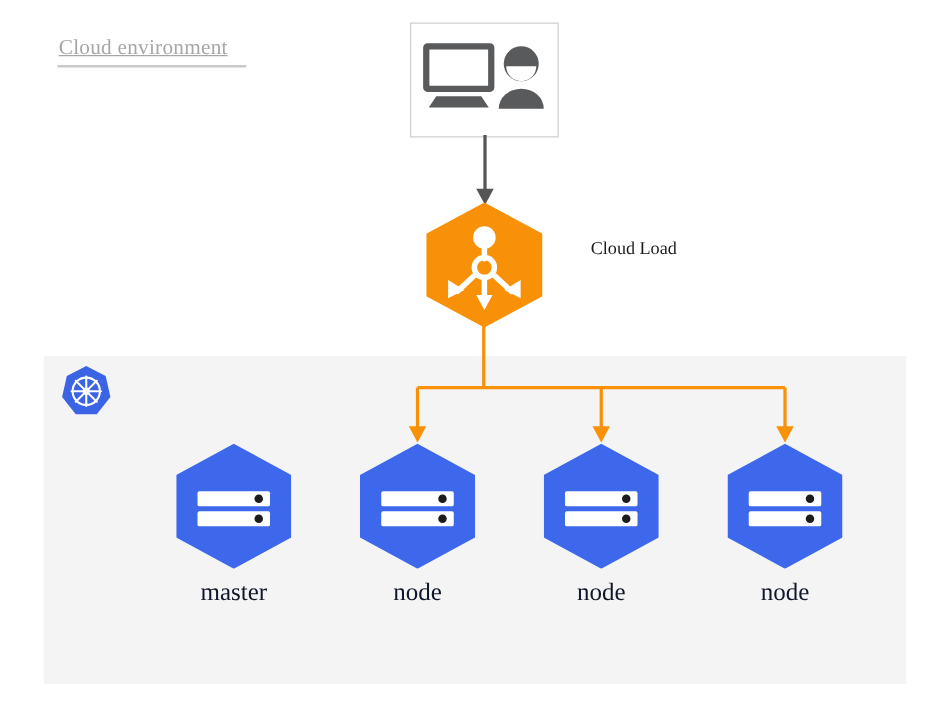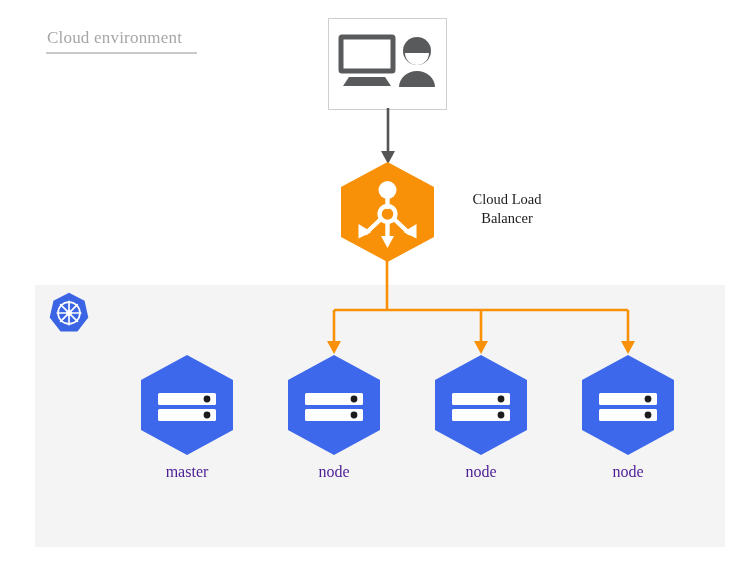--- a/index.html
+++ b/index.html
@@ -21,20 +21,21 @@
   
   #diagram-title {
     position: absolute;
     left: 47px;
     top: 28px;
     font-family: "Liberation Serif", serif;
     font-size: 17px;
     letter-spacing: 0.2px;
     color: #a6a6a6;
     white-space: nowrap;
+    text-decoration: underline;
   }
   #diagram-title .rule {
     position: absolute;
     left: -1px;
     top: 24px;
     width: 151px;
     height: 2px;
     background: #c9c9c9;
   }
 
@@ -117,22 +118,22 @@
     top: 355px;
   }
   .node-hex { display: block; }
   .node-label {
     position: absolute;
     top: 108px;
     left: -20px;
     width: 132px;
     text-align: center;
     font-family: "Liberation Serif", serif;
-    font-size: 16px;
-    color: #4c1d95;
+    font-size: 20px;
+    color: #0f172a;
   }
   #node-0 { left: 141px; }
   #node-1 { left: 288px; }
   #node-2 { left: 435px; }
   #node-3 { left: 582px; }
 </style>
 </head>
 <body>
 
 <div id="canvas">
@@ -175,21 +176,20 @@
     </g>
     <g fill="#ffffff">
       <path d="M40.0,74 L53.0,74 L46.5,86 Z"></path>
       <path d="M17.5,62 L17.5,76.5 L30.5,70 Z"></path>
       <path d="M75.5,62 L75.5,76.5 L62.5,70 Z"></path>
     </g>
   </svg>
 
   <div id="lb-label">
     <div>Cloud Load</div>
-    <div>Balancer</div>
   </div>
 
   <div id="cluster-panel"></div>
 
   <svg id="k8s-logo" viewBox="0 0 100 100">
     <polygon points="50,2 87,21 96,61 70,94 30,94 4,61 13,21" fill="#3A64E4"></polygon>
     <g stroke="#ffffff" stroke-width="4" fill="none" stroke-linecap="round">
       <circle cx="50" cy="50" r="26"></circle>
       <circle cx="50" cy="50" r="7" fill="#ffffff" stroke="none"></circle>
       <line x1="50" y1="22" x2="50" y2="43"></line>

